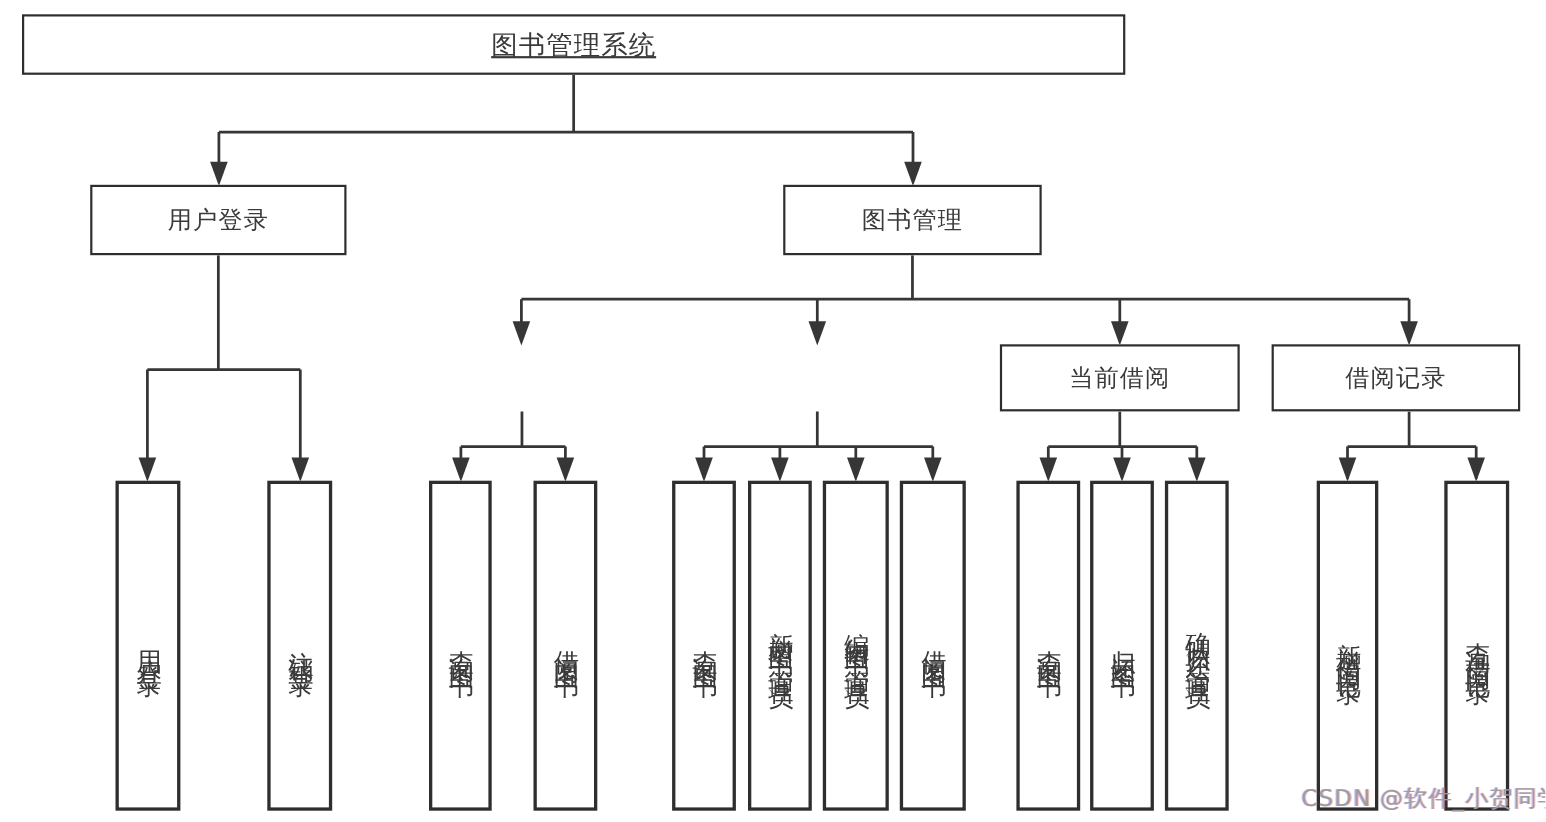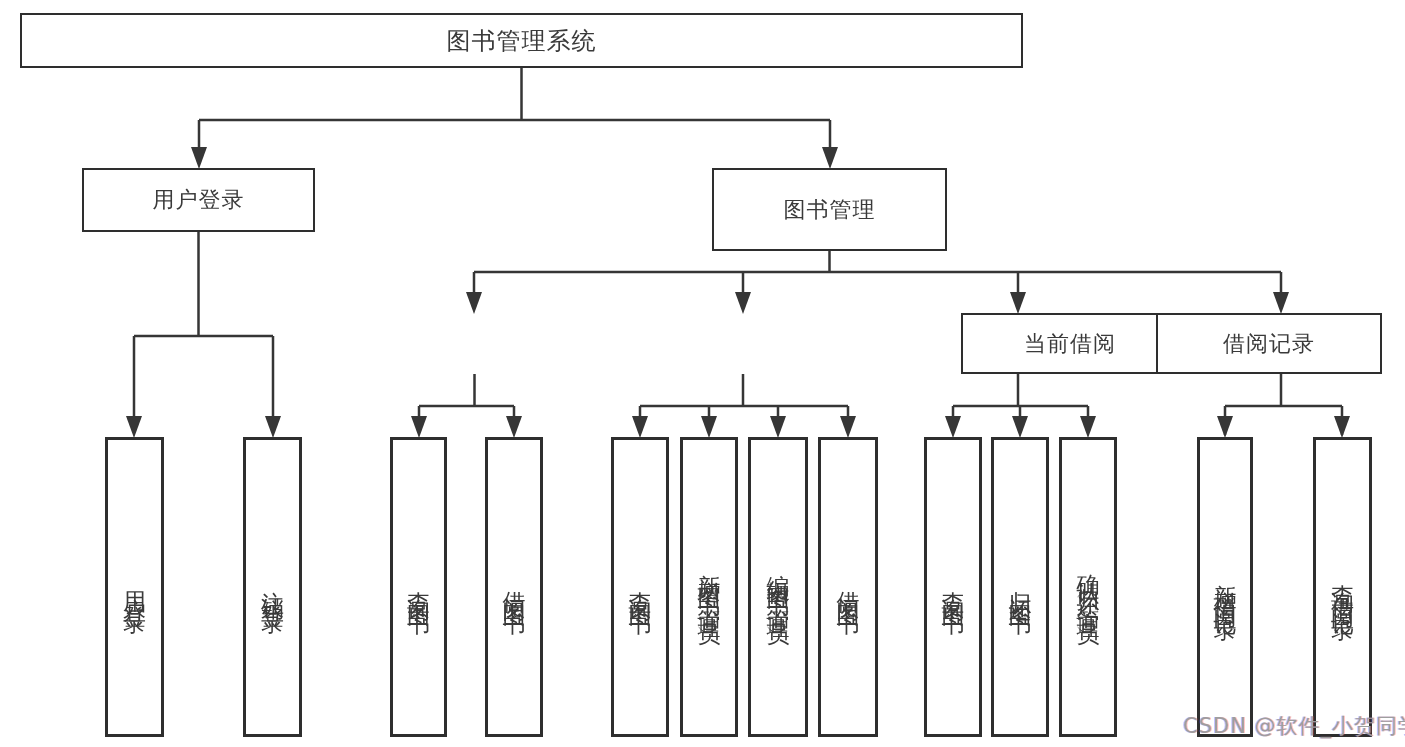--- a/index.html
+++ b/index.html
@@ -13,21 +13,21 @@
   }
   #wires{position:absolute;left:0;top:0;width:1405px;height:747px;}
   .box{
     position:absolute;
     background:#ffffff;
     border:2.5px solid #2e2e2e;
     box-sizing:border-box;
     display:flex;align-items:center;justify-content:center;
     text-align:center;
   }
-  .root .lbl{font-size:24px;letter-spacing:1px;}
+  .root .lbl{font-size:24px;letter-spacing:1px;text-decoration:underline;}
   .l2 .lbl,.l3 .lbl{font-size:22px;letter-spacing:1px;}
   .lbl{color:#3a3a3a;white-space:nowrap;}
   .leaf{border-width:3px;}
   .leaf .lbl{
     writing-mode:vertical-rl;
     font-size:23px;
     line-height:1;
     letter-spacing:7px;
     white-space:normal;
   }
@@ -87,25 +87,25 @@
     </g>
   </svg>
 
   <div class="box root" style="left:20px;top:13px;width:1003px;height:55px">
     <span class="lbl">图书管理系统</span>
   </div>
 
   <div class="box l2" style="left:82px;top:168px;width:233px;height:64px">
     <span class="lbl">用户登录</span>
   </div>
-  <div class="box l2" style="left:712px;top:168px;width:235px;height:83px">
+  <div class="box l2" style="left:712px;top:168px;width:235px;height:64px">
     <span class="lbl">图书管理</span>
   </div>
 
-  <div class="box l3" style="left:961px;top:313px;width:218px;height:61px">
+  <div class="box l3" style="left:909px;top:313px;width:218px;height:61px">
     <span class="lbl">当前借阅</span>
   </div>
   <div class="box l3" style="left:1156px;top:313px;width:226px;height:61px">
     <span class="lbl">借阅记录</span>
   </div>
 
   <div class="box leaf" style="left:105px;top:437px;width:59px;height:300px">
     <span class="lbl">用户登录</span>
   </div>
   <div class="box leaf" style="left:243px;top:437px;width:59px;height:300px">

